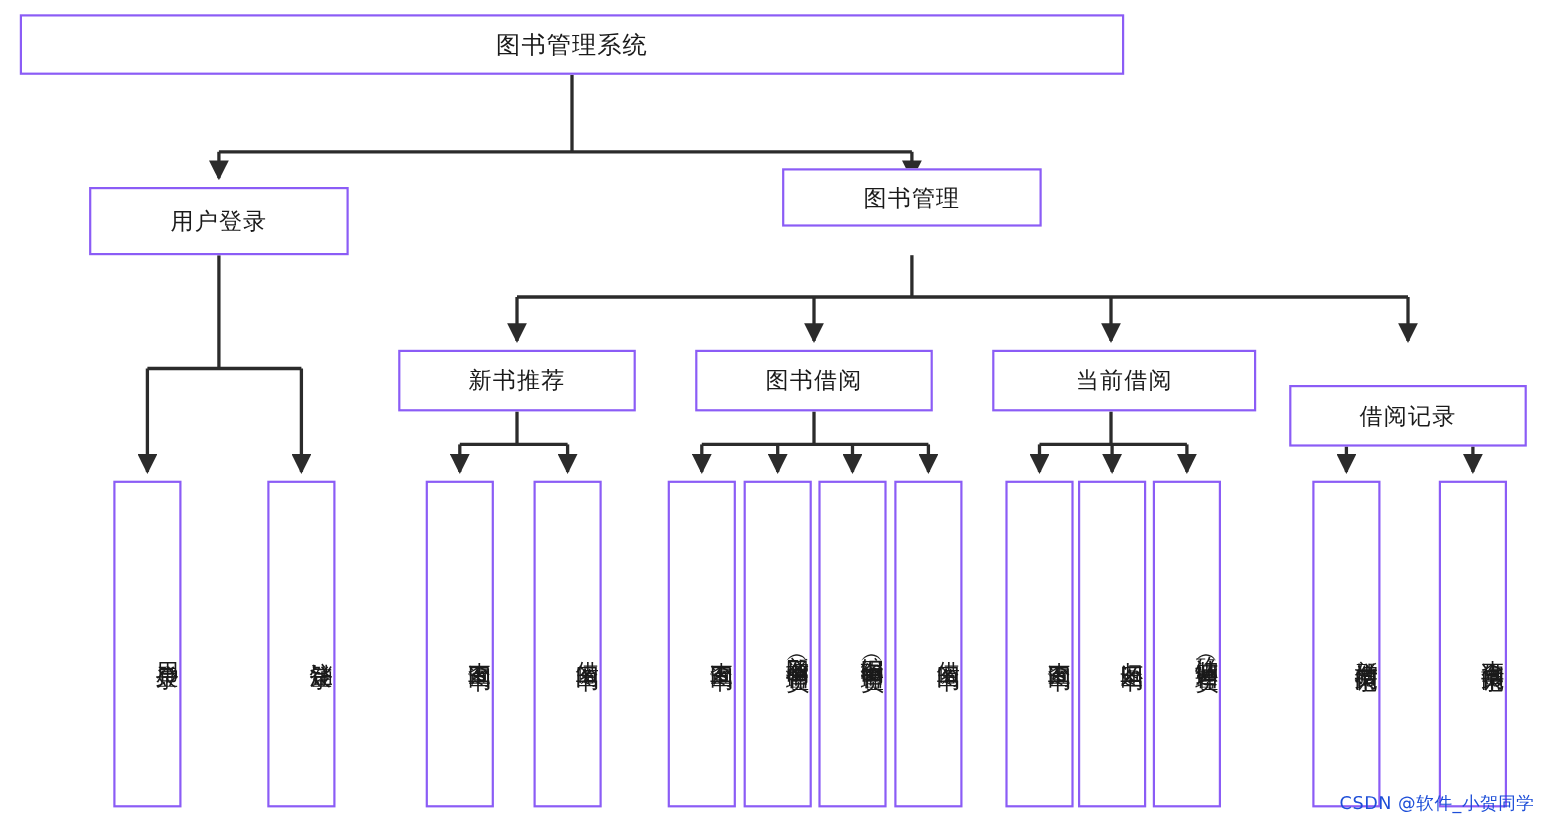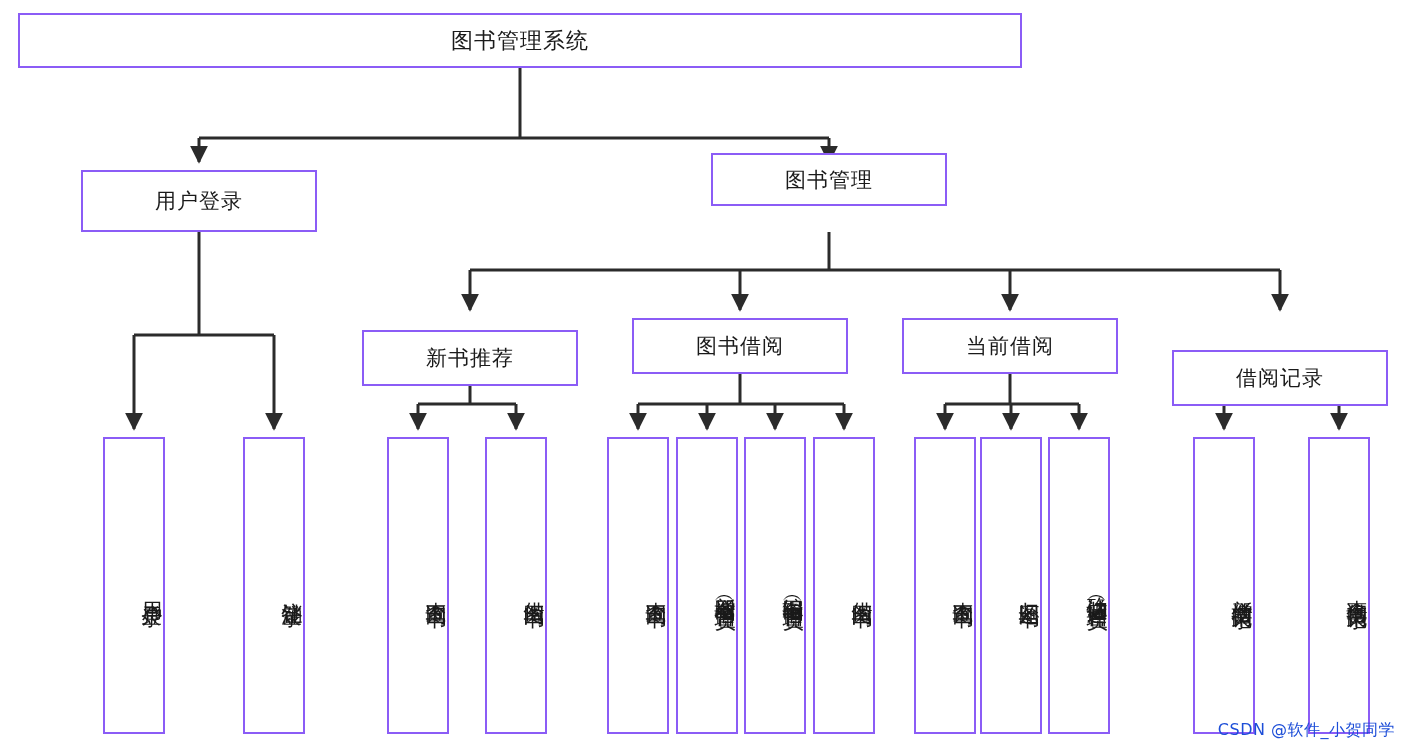--- a/index.html
+++ b/index.html
@@ -128,29 +128,29 @@
   </div>
 
   <div class="node horiz" style="left:81px; top:170px; width:236px; height:62px;">
     <span>用户登录</span>
   </div>
 
   <div class="node horiz" style="left:711px; top:153px; width:236px; height:53px;">
     <span>图书管理</span>
   </div>
 
-  <div class="node horiz" style="left:362px; top:330px; width:216px; height:56px;">
+  <div class="node horiz" style="left:362px; top:318px; width:216px; height:56px;">
     <span>新书推荐</span>
   </div>
 
   <div class="node horiz" style="left:632px; top:318px; width:216px; height:56px;text-align:right;">
     <span>图书借阅</span>
   </div>
 
-  <div class="node horiz" style="left:902px; top:318px; width:216px; height:56px;">
+  <div class="node horiz" style="left:902px; top:318px; width:240px; height:56px;">
     <span>当前借阅</span>
   </div>
 
   <div class="node horiz" style="left:1172px; top:318px; width:216px; height:56px;margin-top:32px;">
     <span>借阅记录</span>
   </div>
 
   <div class="node vert" style="left:103px; top:437px; width:62px; height:297px;">
     <span class="vlabel">用户登录</span>
   </div>

